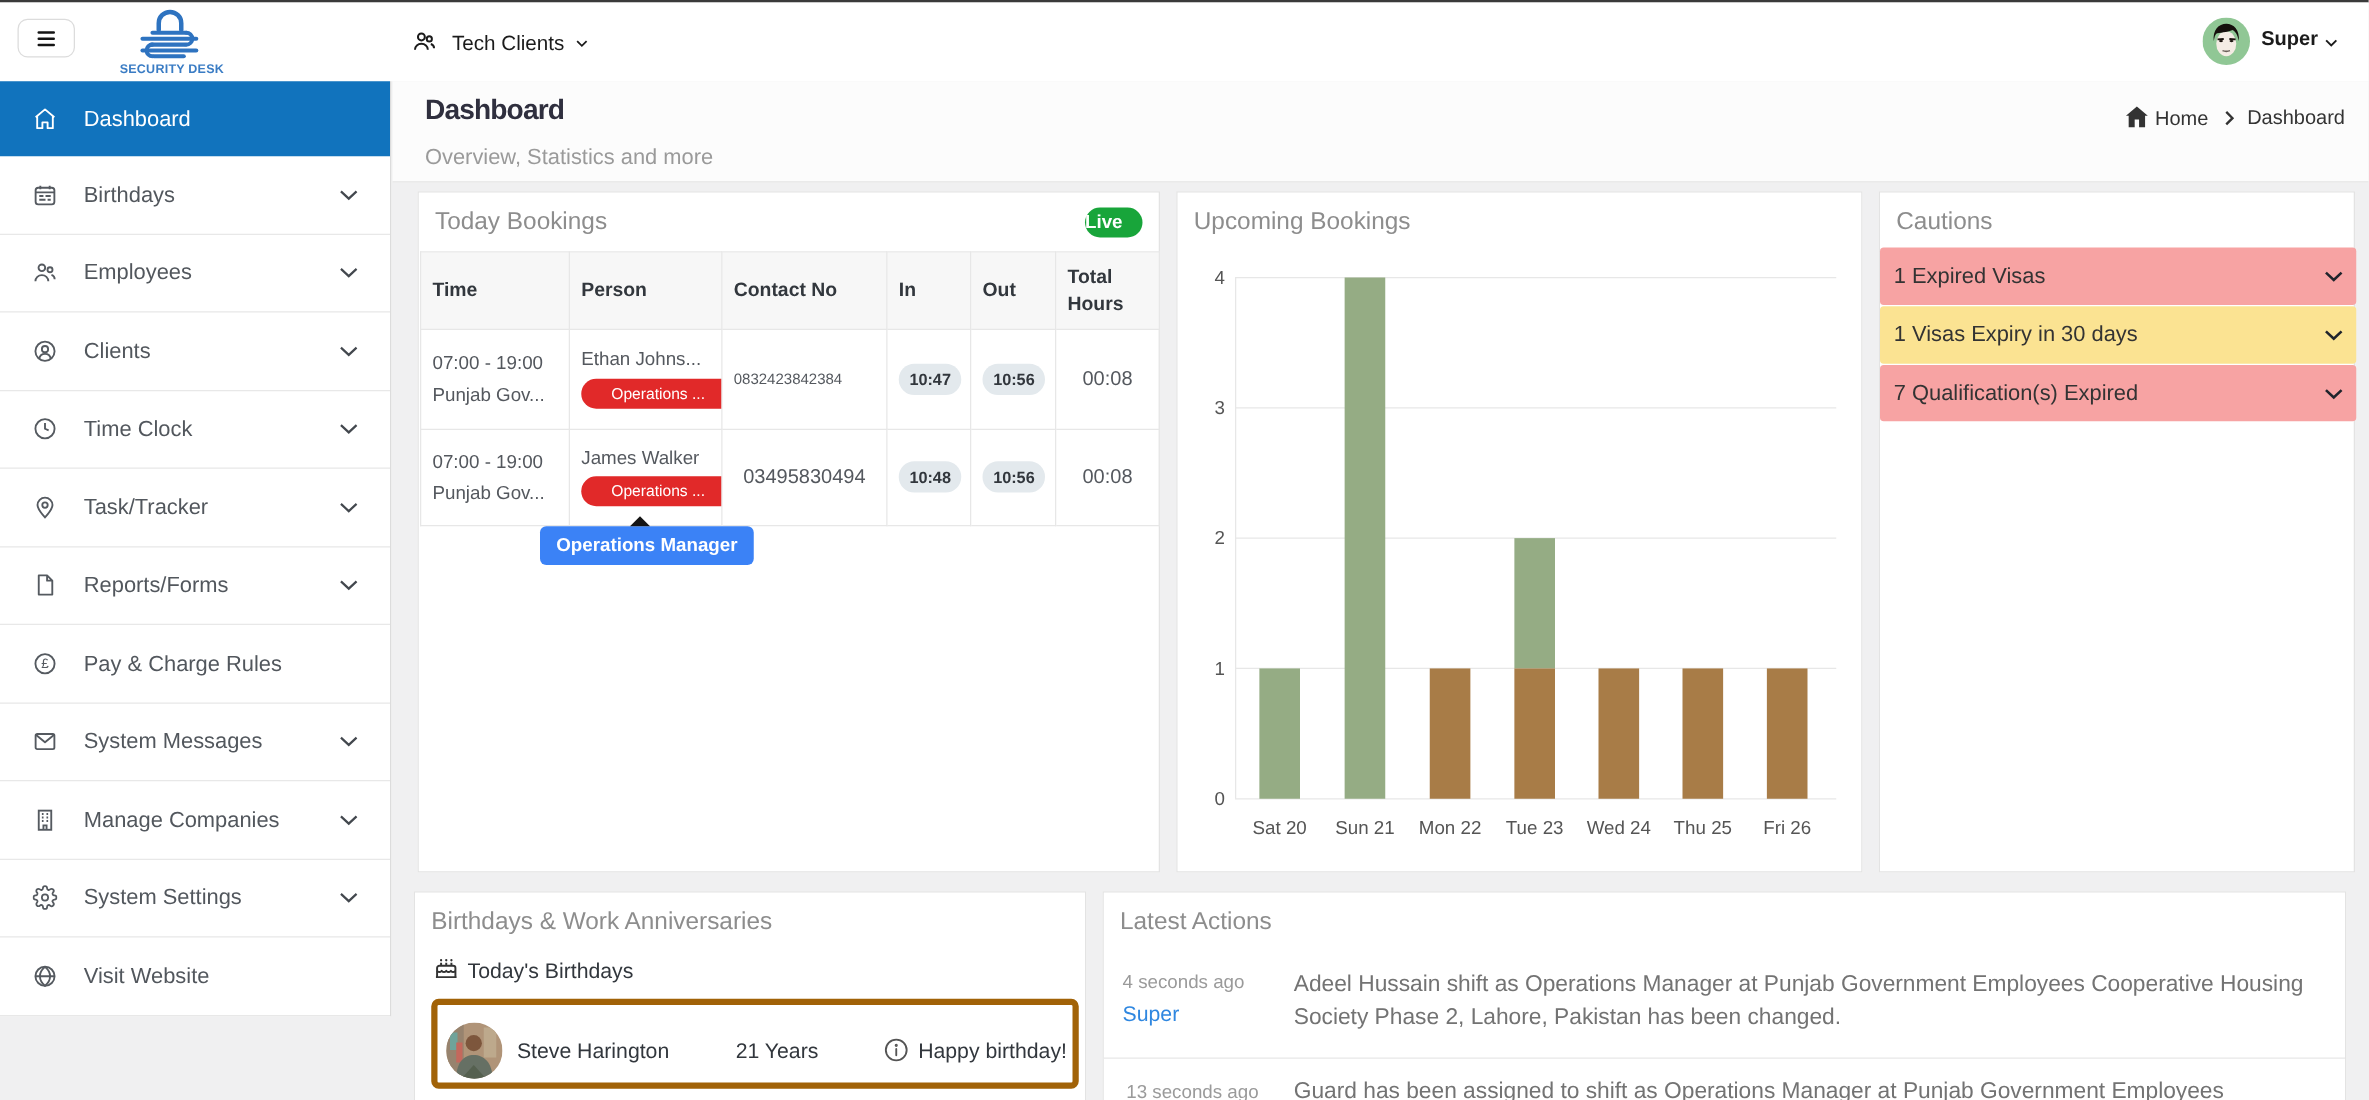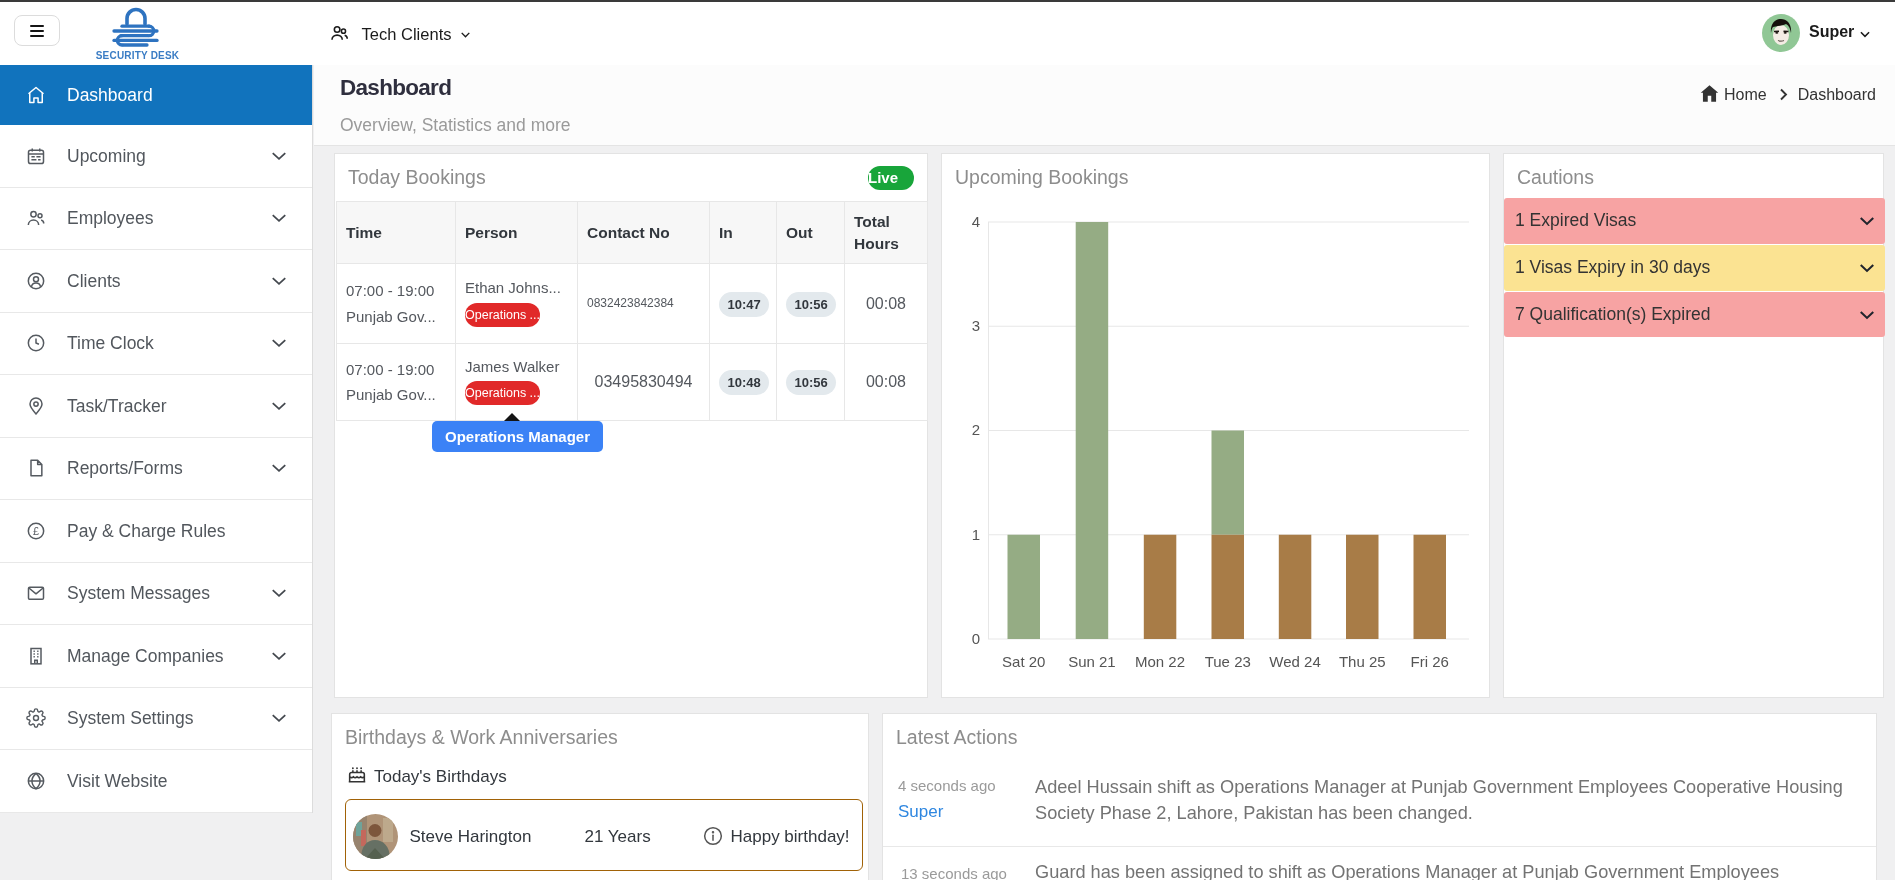--- a/index.html
+++ b/index.html
@@ -37,31 +37,31 @@
 #card-cautions { left:1503px; top:153px; width:381px; height:545px; }
 #card-bday { left:331px; top:713px; width:538px; height:200px; }
 #card-actions { left:882px; top:713px; width:995px; height:200px; }
 #livebadge { position:absolute; right:13px; top:12px; width:46px; height:24px; background:#18a53a; border-radius:12px; color:#fff; font-weight:bold; font-size:15px; line-height:24px;margin-left:44px; }
 
 #btable { position:absolute; left:1px; top:47px; width:591px; border-collapse:collapse; table-layout:fixed; }
 #btable th { background:#f7f7f7; font-size:15.5px; font-weight:bold; color:#32373d; text-align:left; padding:0 9px; border:1px solid #e7e7e7; height:62px; vertical-align:middle; line-height:22px; }
 #btable td { font-size:15px; color:#54585e; padding:0 9px; border:1px solid #e7e7e7; vertical-align:middle; line-height:25.5px; white-space:nowrap; overflow:hidden; }
 #btable tr.r1 td { height:80px; }
 #btable tr.r2 td { height:77px; }
-.redpill { display:inline-block; background:#e12929; color:#fff; font-size:12.5px; border-radius:12px; padding:0 0; height:24px; line-height:24px; margin:2px 0 5px 0; }
+.redpill { display:inline-block; background:#e12929; color:#fff; font-size:12.5px; border-radius:12px; padding:0 24px; height:24px; line-height:24px; margin:2px 0 5px 0; }
 .inpill { display:inline-block; background:#e3e9ed; color:#32373d; font-size:13px; border-radius:12.5px; padding:0 8.5px; height:25px; line-height:25px;font-weight:bold; }
 #tooltip { position:absolute; left:97px; top:267px; background:#3b82f6; color:#fff; font-size:15px; font-weight:bold; border-radius:5px; padding:7px 13px; white-space:nowrap; }
 #tooltip:before { content:""; position:absolute; left:72px; top:-8px; border:8px solid transparent; border-bottom-color:#141414; border-top:none; }
 
 .alert { position:absolute; left:0; width:381px; height:45.5px; font-size:17.5px; color:#333; line-height:45.5px; padding-left:11px; border-radius:3px; }
 .alert .achev { position:absolute; right:8px; top:13px; width:20px; height:20px; }
 .ared { background:#f7a3a3; }
 .ayel { background:#fbe392; }
 
-#bdayrow { position:absolute; left:12.5px; top:85px; width:518px; height:72px; border:1px solid #a16207; border-radius:6px; }
+#bdayrow { position:absolute; left:12.5px; top:85px; width:518px; height:72px; border:5px solid #a16207; border-radius:6px; }
 
 .act-time { position:absolute; font-size:15px; color:#9a9a9a; }
 .act-user { position:absolute; font-size:17px; color:#2f87e0; }
 .act-text { position:absolute; font-size:18.2px; color:#737373; line-height:25.5px; width:822px; }
 </style>
 </head>
 <body>
 <div id="topstrip" class="abs"></div>
 <div id="topbar" class="abs"></div>
 <div id="hamb" class="abs">
@@ -117,21 +117,21 @@
       <span class="ico"><svg viewBox="0 0 24 24" fill="none" stroke="currentColor" stroke-width="1.8" stroke-linejoin="round">
           <path d="M3 10.5 L12 3 L21 10.5 M4.5 9.5 V21 H9.5 V15.5 H14.5 V21 H19.5 V9.5"></path>
         </svg></span>
       <span class="lbl">Dashboard</span>
     </div>
   <div class="sitem">
       <span class="ico"><svg viewBox="0 0 24 24" fill="none" stroke="currentColor" stroke-width="1.8">
           <rect x="3" y="5" width="18" height="16" rx="2.5"></rect>
           <path d="M3 9.5 H21 M7.5 3 V6.5 M16.5 3 V6.5 M6.5 13 h4 M12.5 13 h5 M6.5 16.5 h6 M14.5 16.5 h3"></path>
         </svg></span>
-      <span class="lbl">Upcoming</span>
+      <span class="lbl">Birthdays</span>
       <span class="chev"><svg viewBox="0 0 24 24" fill="none" stroke="currentColor" stroke-width="2.1">
           <path d="M4.5 8.5 L12 15.5 L19.5 8.5"></path>
         </svg></span>
     </div>
   <div class="sitem">
       <span class="ico"><svg viewBox="0 0 24 24" fill="none" stroke="currentColor" stroke-width="1.8">
           <circle cx="9" cy="7.5" r="3.2"></circle>
           <path d="M2.8 20.5 c0-3.6 2.8-6 6.2-6 s6.2 2.4 6.2 6"></path>
           <circle cx="16.8" cy="9.3" r="2.4"></circle>
           <path d="M18.2 14.3 c1.9.6 3.1 2.2 3.1 4.2"></path>

